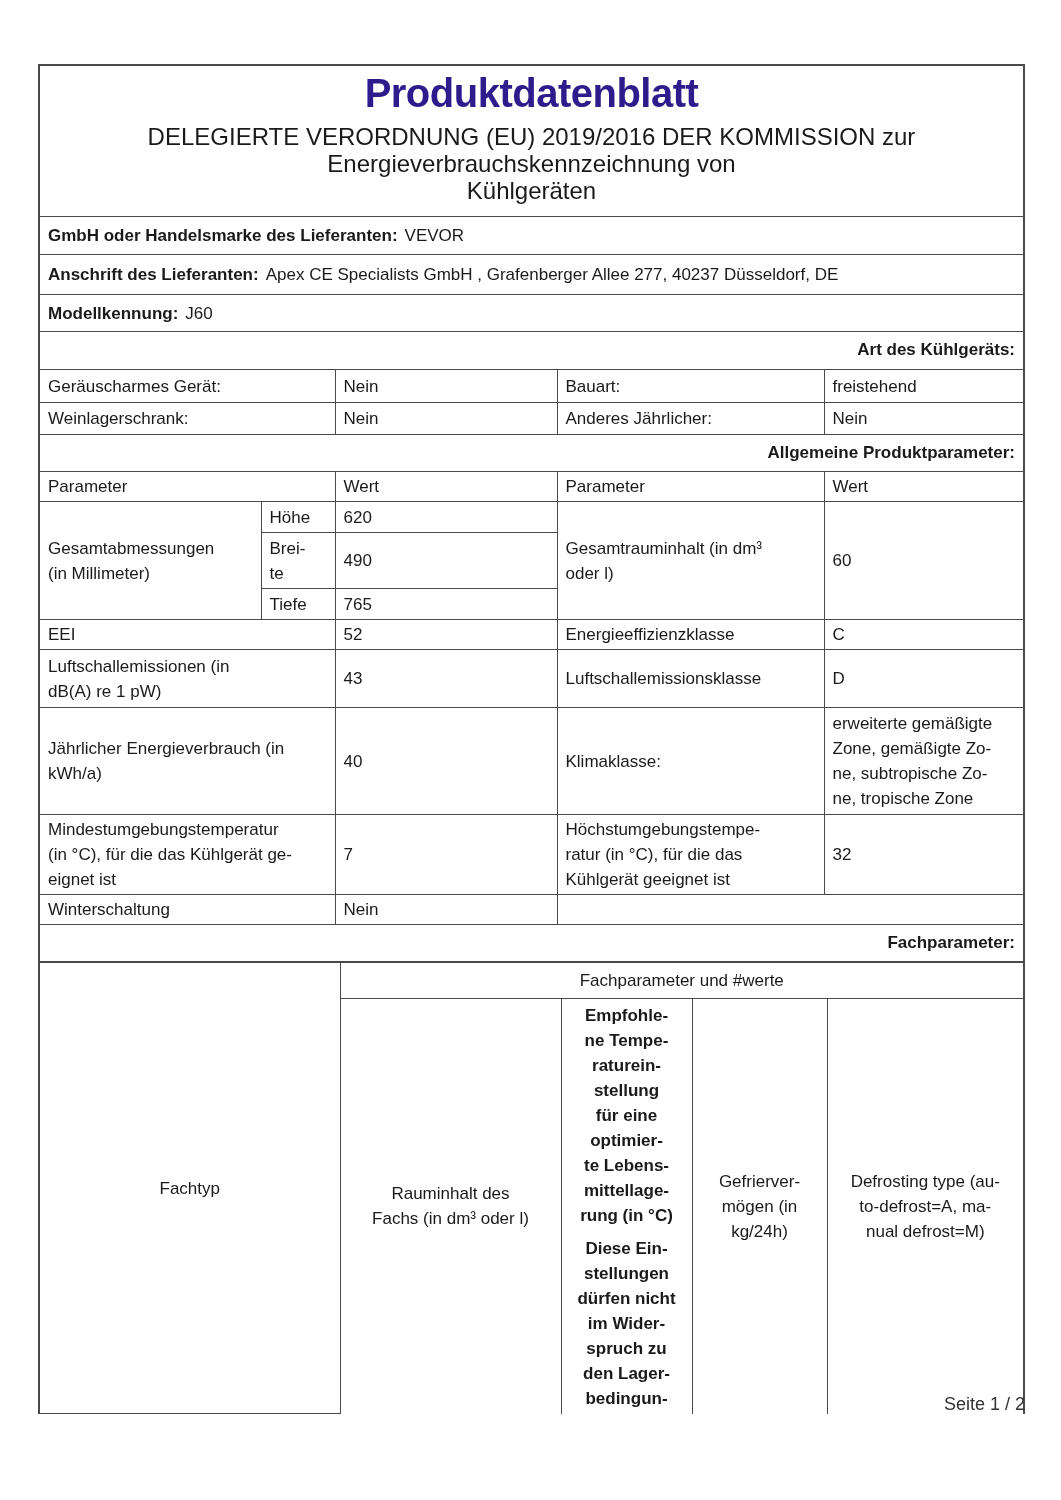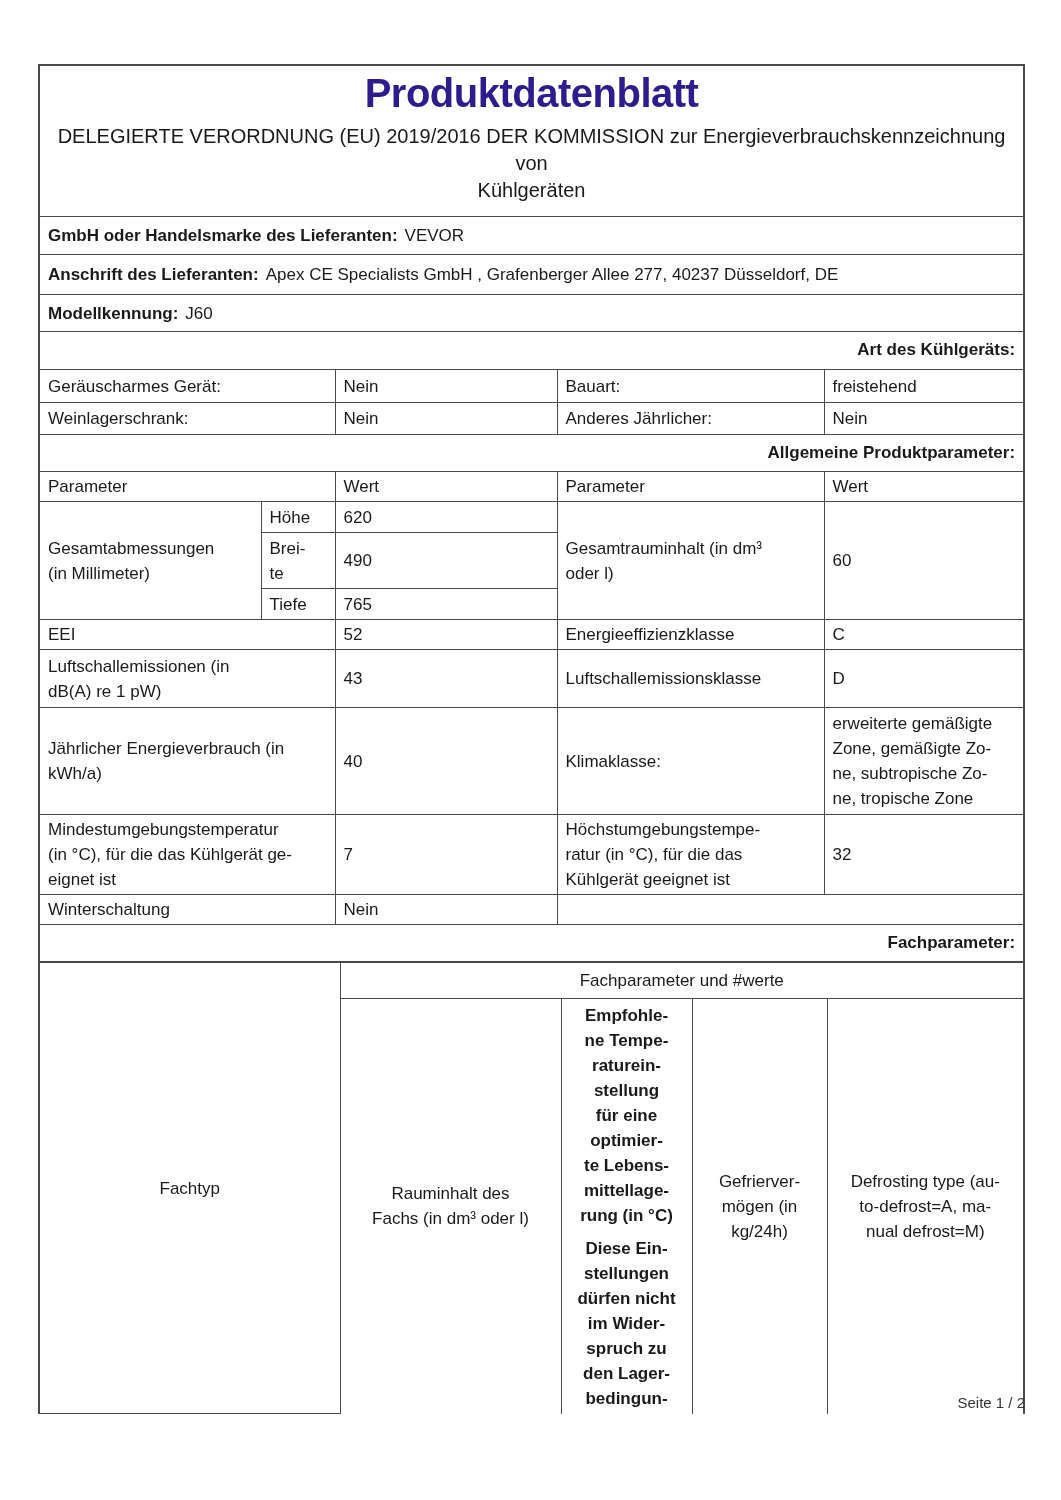--- a/index.html
+++ b/index.html
@@ -31,28 +31,28 @@
   tr.section td{vertical-align:top;padding-top:5px;text-align:right;}
   .title-cell{padding:4px 8px 12px 8px;vertical-align:top;text-align:center;}
   .doc-title{
     color:#2e1b8c;
     font-size:40px;
     font-weight:bold;
     line-height:46px;
     margin:0;
     letter-spacing:-0.5px;
   }
-  .reg{font-size:20px;line-height:27px;margin-top:7px;white-space:pre-line;}
+  .reg{font-size:24px;line-height:27px;margin-top:7px;white-space:pre-line;}
   .center{text-align:center;}
   .temp-cell{vertical-align:top;text-align:center;padding-top:4px;font-weight:bold;}
   .temp-p2{margin-top:8px;}
   .footer{
     position:absolute;
     right:36px;top:1394px;
-    font-size:15px;
+    font-size:18px;
     color:#333;
   }
 </style>
 </head>
 <body>
 
 <div class="page">
   <div class="doc">
 
     <table class="t1">

